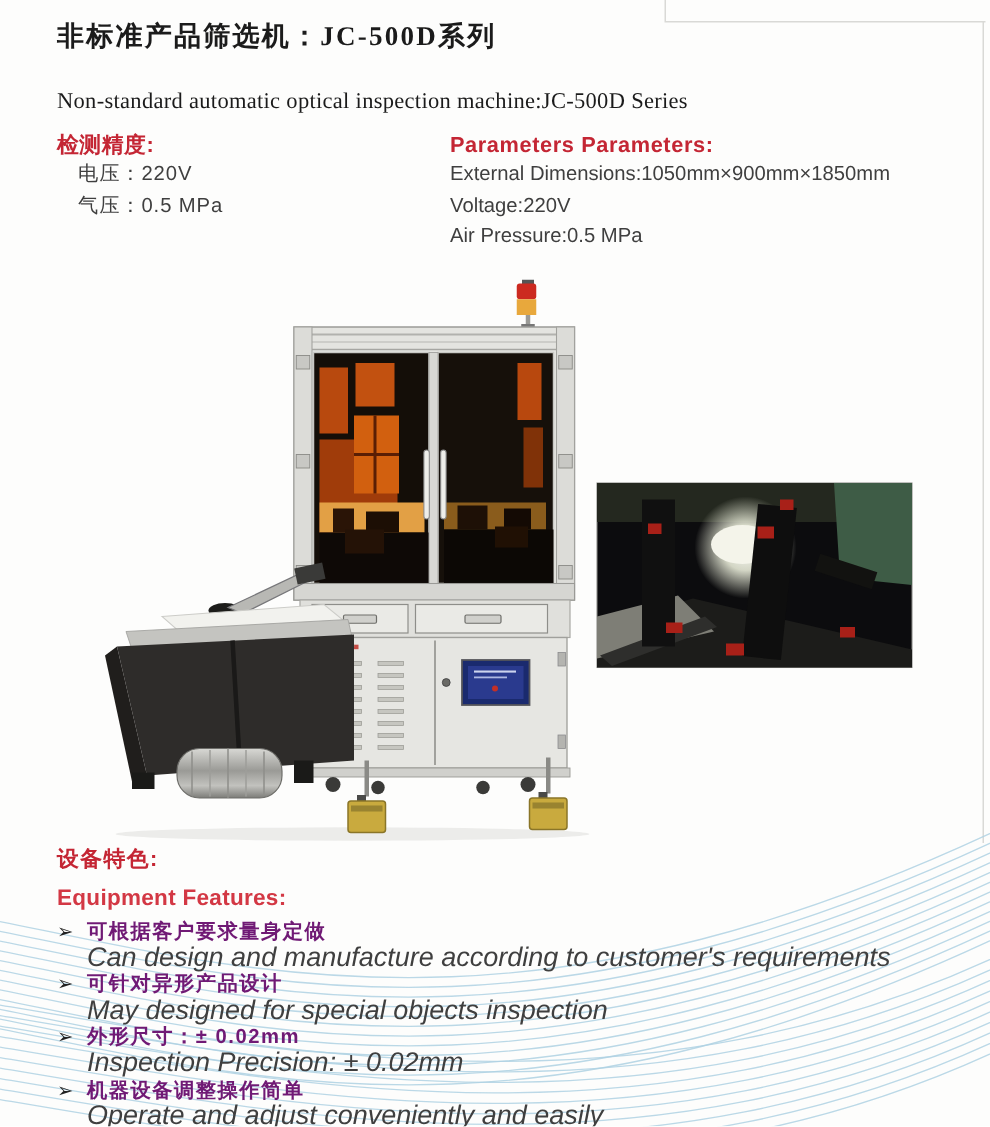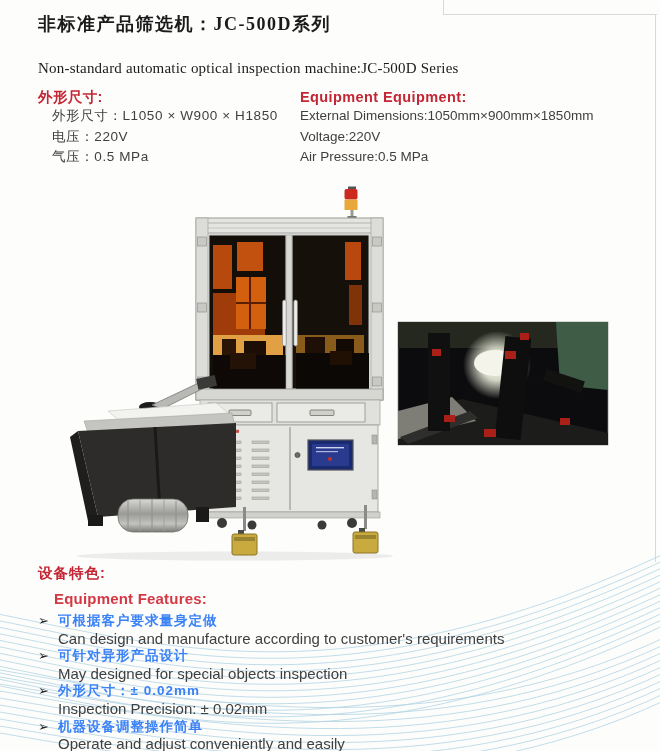--- a/index.html
+++ b/index.html
@@ -34,29 +34,29 @@
   .params-col-zh .param-line{padding-left:14px;letter-spacing:0.6px;}
   .params-col-zh .param-line:first-of-type,
   .params-col-en .param-line:first-of-type{margin-top:3px;}
 
   .figure-svg{position:absolute;left:0;top:185px;z-index:1;}
   .waves-svg{position:absolute;left:0;top:540px;z-index:0;pointer-events:none;}
 
   .features{position:absolute;left:38px;top:564px;width:590px;z-index:2;}
   .features .sec-heading{margin-bottom:8px;letter-spacing:1px;}
   .features .sec-heading-en{
-    font-size:15px;font-weight:bold;color:#d33844;letter-spacing:0.2px;margin-bottom:5px;margin-left:16px;
+    font-size:15px;font-weight:bold;color:#d33844;letter-spacing:0.2px;margin-bottom:5px;
   }
   .feat{display:flex;align-items:flex-start;}
   .bullet{
     width:20px;flex:0 0 20px;font-size:13px;color:#222;line-height:17.6px;
   }
   .feat-body{flex:1;}
-  .feat-zh{font-size:13.5px;line-height:17.6px;color:#3b82f6;letter-spacing:1px;font-weight:bold;}
-  .feat-en{font-size:15px;line-height:17.6px;color:#3f3f3f;}
+  .feat-zh{font-size:13.5px;line-height:17.6px;color:#701a75;letter-spacing:1px;font-weight:bold;}
+  .feat-en{font-size:18px;line-height:17.6px;color:#3f3f3f;font-style:italic;}
 </style>
 </head>
 <body>
 
 <div class="page">
 
   <div class="edge edge-top"></div>
   <div class="edge edge-stub"></div>
   <div class="edge edge-right"></div>
 
@@ -93,27 +93,26 @@
     </g>
   </svg>
 
   <div class="titles">
     <div class="title-zh">非标准产品筛选机：JC-500D系列</div>
     <div class="title-en">Non-standard automatic optical inspection machine:JC-500D Series</div>
   </div>
 
   <div class="params">
     <div class="params-col-zh">
-      <div class="sec-heading">外形尺寸:</div>
-      <div class="param-line">外形尺寸：L1050 × W900 × H1850</div>
+      <div class="sec-heading">检测精度:</div>
       <div class="param-line">电压：220V</div>
       <div class="param-line">气压：0.5 MPa</div>
     </div>
     <div class="params-col-en">
-      <div class="sec-heading">Equipment Equipment:</div>
+      <div class="sec-heading">Parameters Parameters:</div>
       <div class="param-line">External Dimensions:1050mm×900mm×1850mm</div>
       <div class="param-line">Voltage:220V</div>
       <div class="param-line">Air Pressure:0.5 MPa</div>
     </div>
   </div>
 
   <svg class="figure-svg" width="660" height="380" viewBox="0 0 660 380" aria-hidden="true">
     <defs>
       <linearGradient id="rollerGrad" x1="0" y1="0" x2="0" y2="1">
         <stop offset="0" stop-color="#d8d8d4"></stop>

